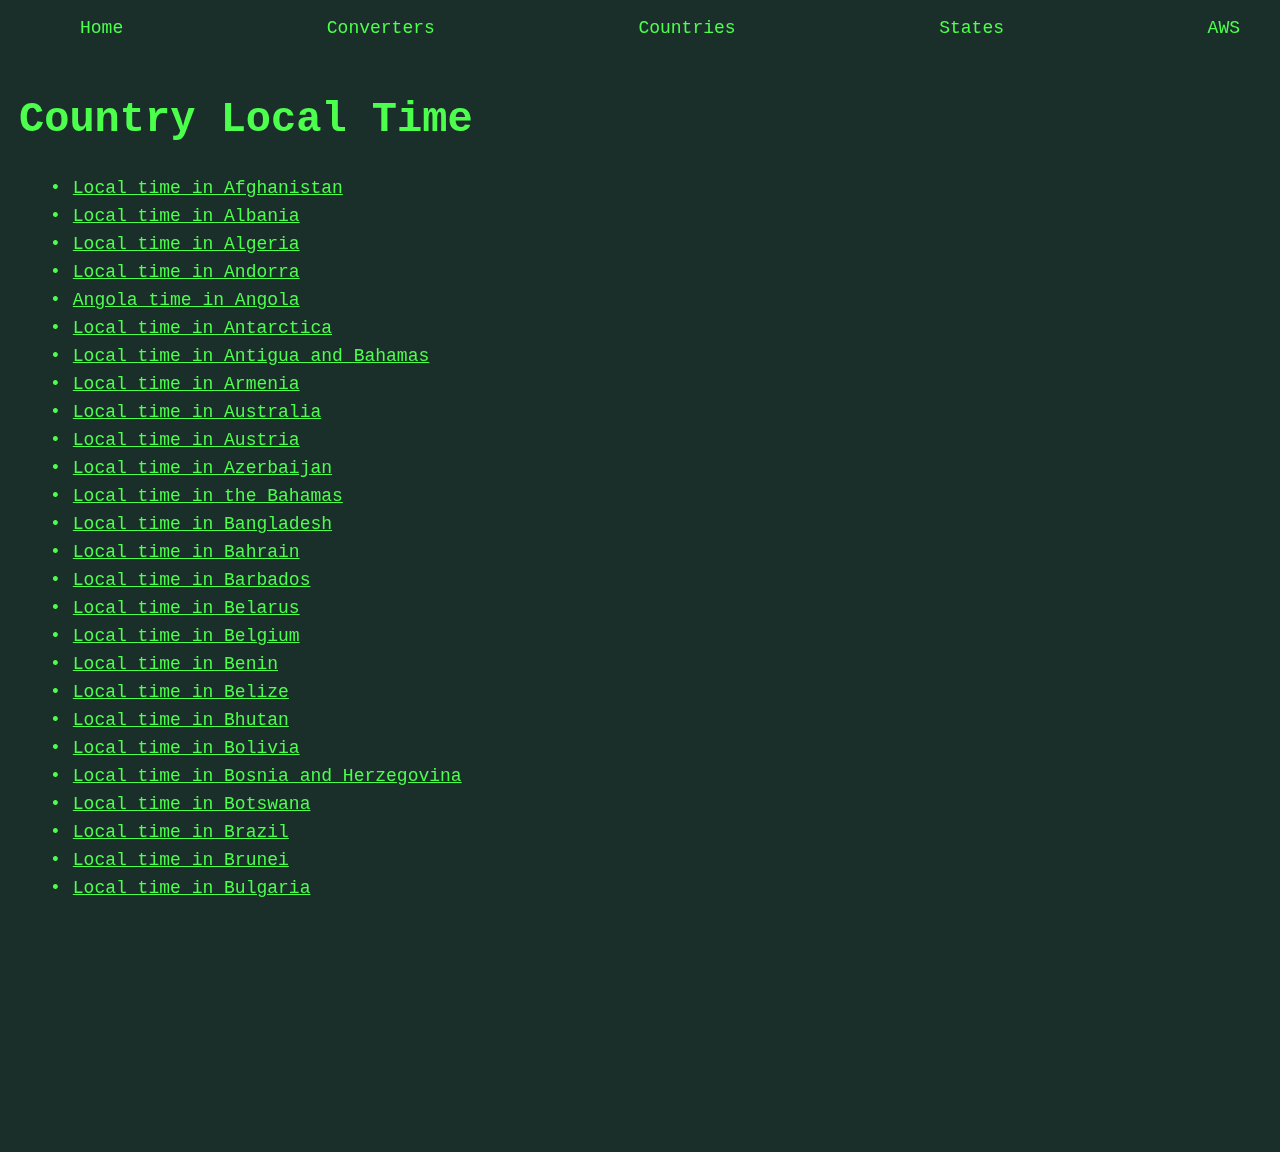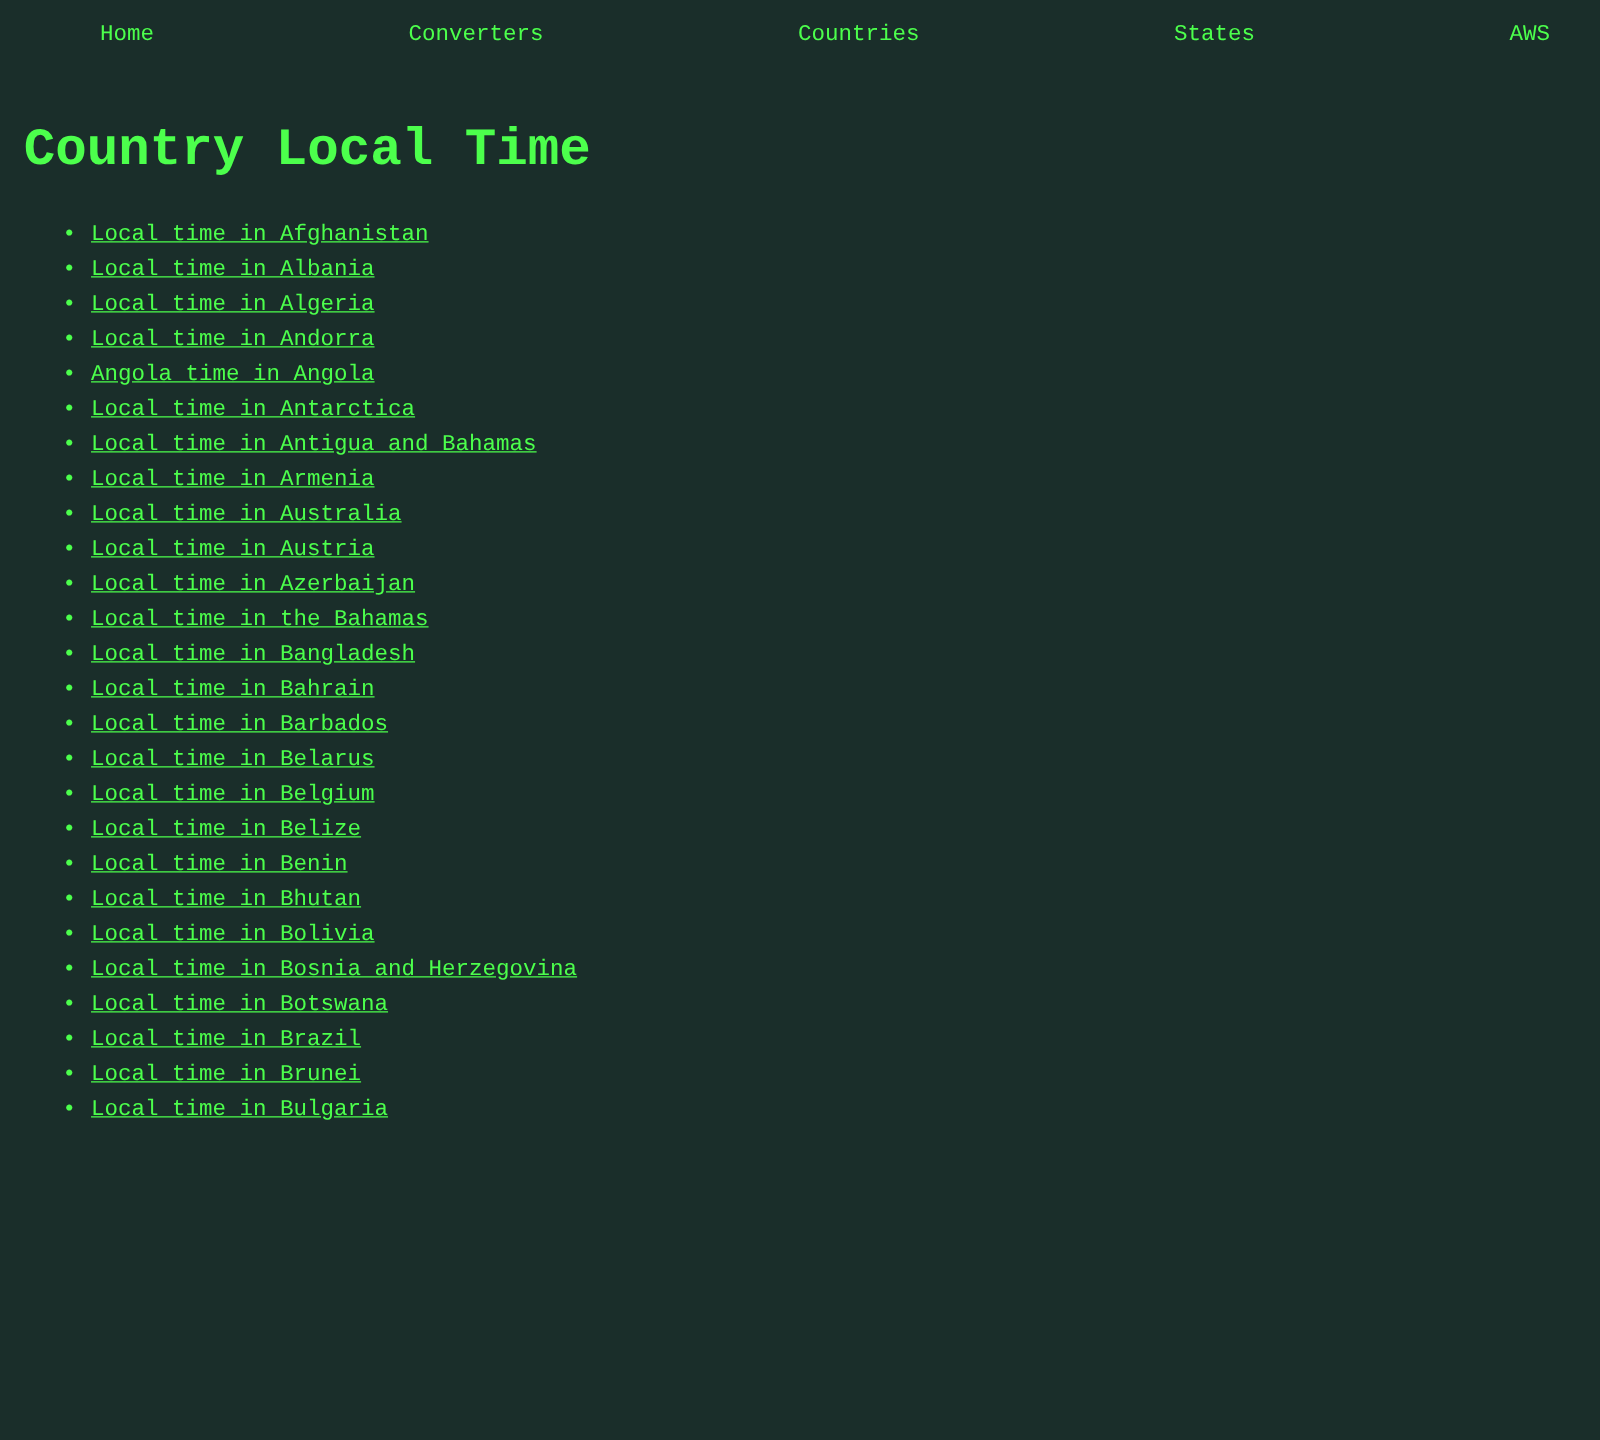--- a/index.html
+++ b/index.html
@@ -126,24 +126,24 @@
     <li>
       <a href="#">Local time in Barbados</a>
     </li>
     <li>
       <a href="#">Local time in Belarus</a>
     </li>
     <li>
       <a href="#">Local time in Belgium</a>
     </li>
     <li>
-      <a href="#">Local time in Belize</a>
+      <a href="#">Local time in Benin</a>
     </li>
     <li>
-      <a href="#">Local time in Benin</a>
+      <a href="#">Local time in Belize</a>
     </li>
     <li>
       <a href="#">Local time in Bhutan</a>
     </li>
     <li>
       <a href="#">Local time in Bolivia</a>
     </li>
     <li>
       <a href="#">Local time in Bosnia and Herzegovina</a>
     </li>

